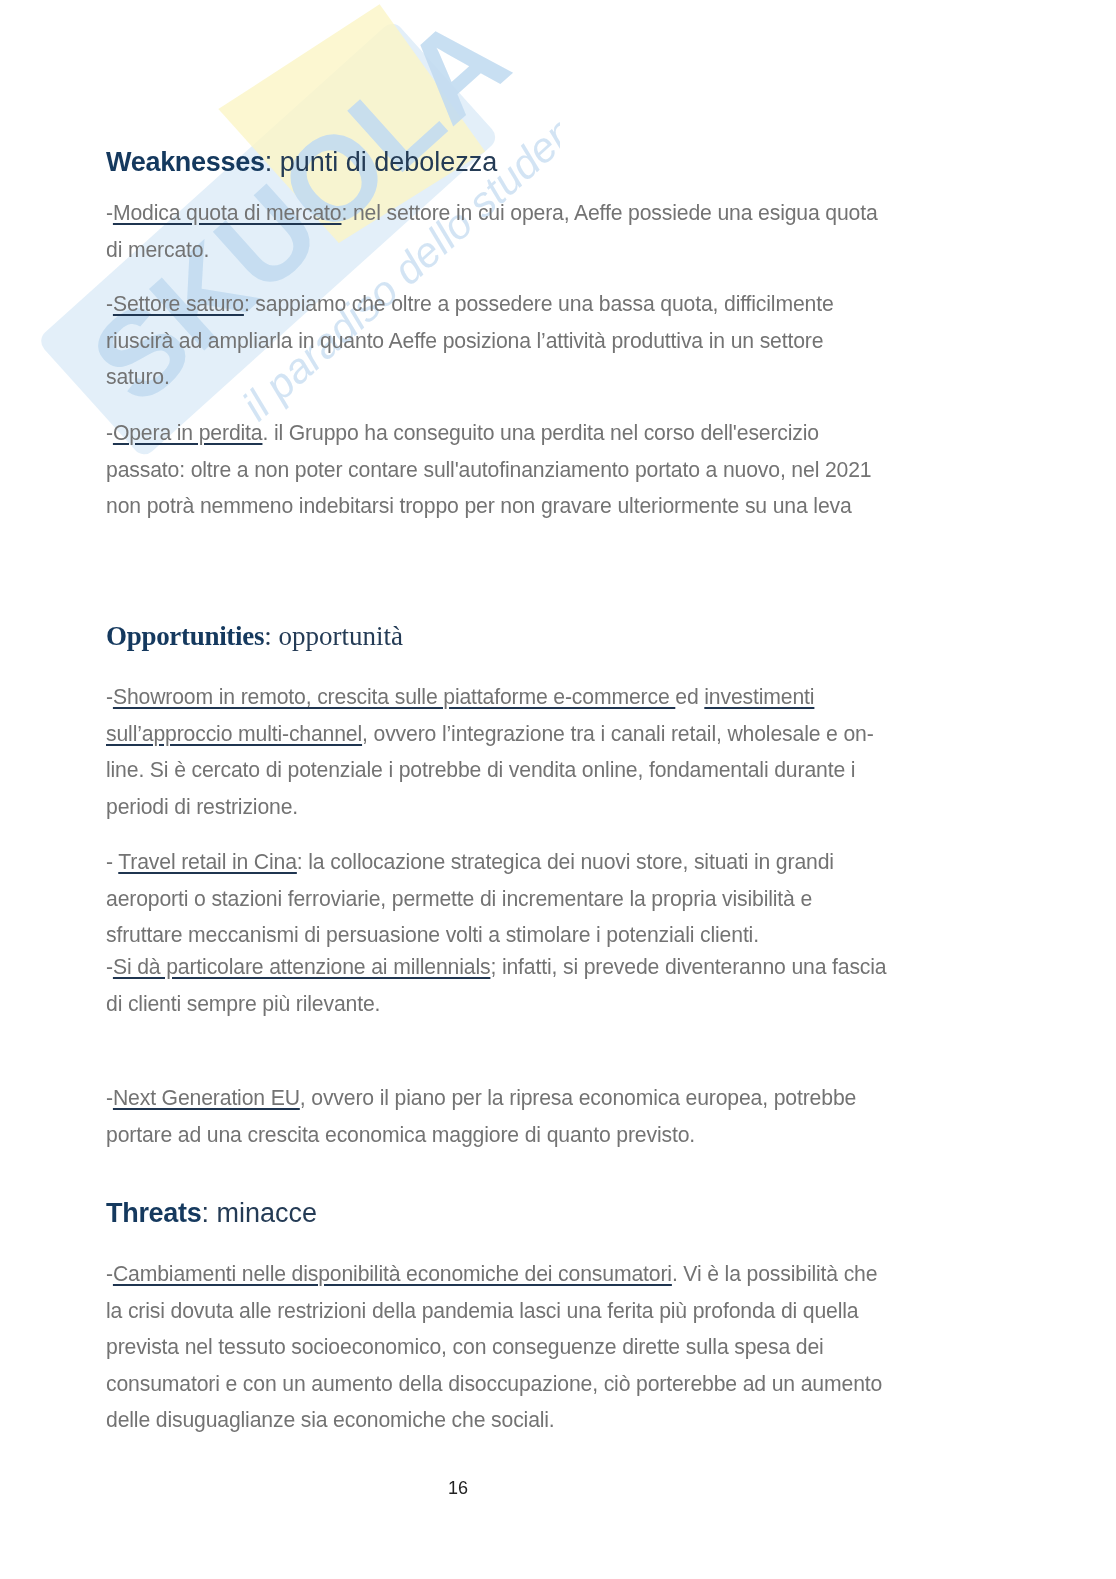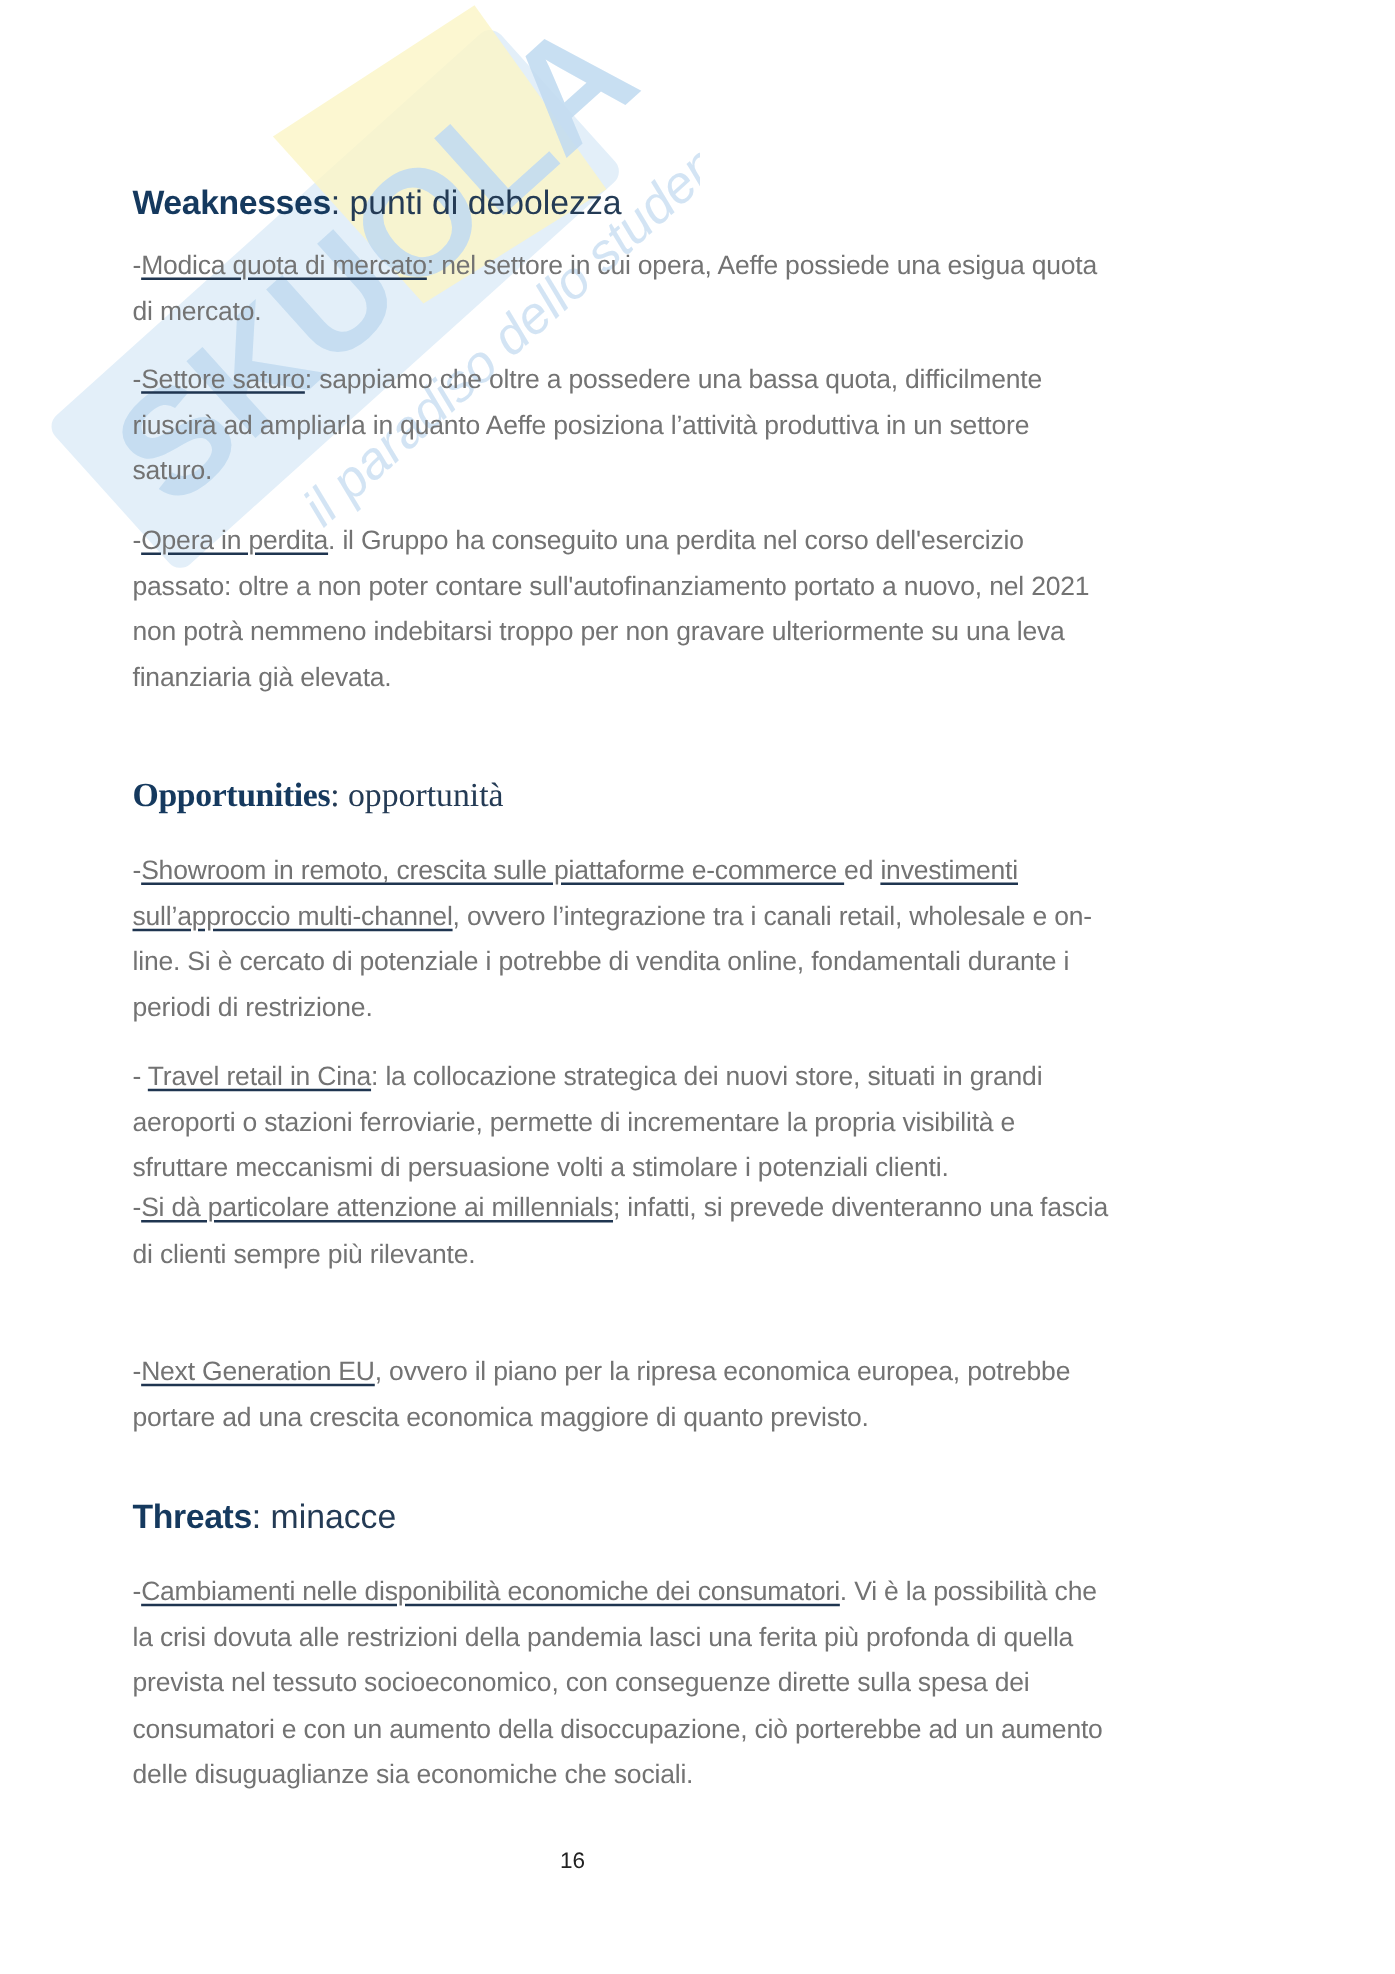--- a/index.html
+++ b/index.html
@@ -57,21 +57,20 @@
   <div class="para" style="top:286px;">
     <span class="line"><span>-</span><span class="ul">Settore saturo</span><span>: sappiamo che oltre a possedere una bassa quota, difficilmente</span></span>
     <span class="line">riuscirà ad ampliarla in quanto Aeffe posiziona l’attività produttiva in un settore</span>
     <span class="line">saturo.</span>
   </div>
 
   <div class="para" style="top:415px;">
     <span class="line"><span>-</span><span class="ul">Opera in perdita</span><span>. il Gruppo ha conseguito una perdita nel corso dell'esercizio</span></span>
     <span class="line">passato: oltre a non poter contare sull'autofinanziamento portato a nuovo, nel 2021</span>
     <span class="line">non potrà nemmeno indebitarsi troppo per non gravare ulteriormente su una leva</span>
-    <span class="line">finanziaria già elevata.</span>
   </div>
 
   <div class="section-title" style="top:619px;font-family:Liberation Serif, serif;">
     <span class="key">Opportunities</span><span class="rest">: opportunità</span>
   </div>
 
   <div class="para" style="top:679px;">
     <span class="line"><span>-</span><span class="ul">Showroom in remoto, crescita sulle piattaforme e-commerce </span><span>ed </span><span class="ul">investimenti</span></span>
     <span class="line"><span class="ul">sull’approccio multi-channel</span><span>, ovvero l’integrazione tra i canali retail, wholesale e on-</span></span>
     <span class="line">line. Si è cercato di potenziale i potrebbe di vendita online, fondamentali durante i</span>

